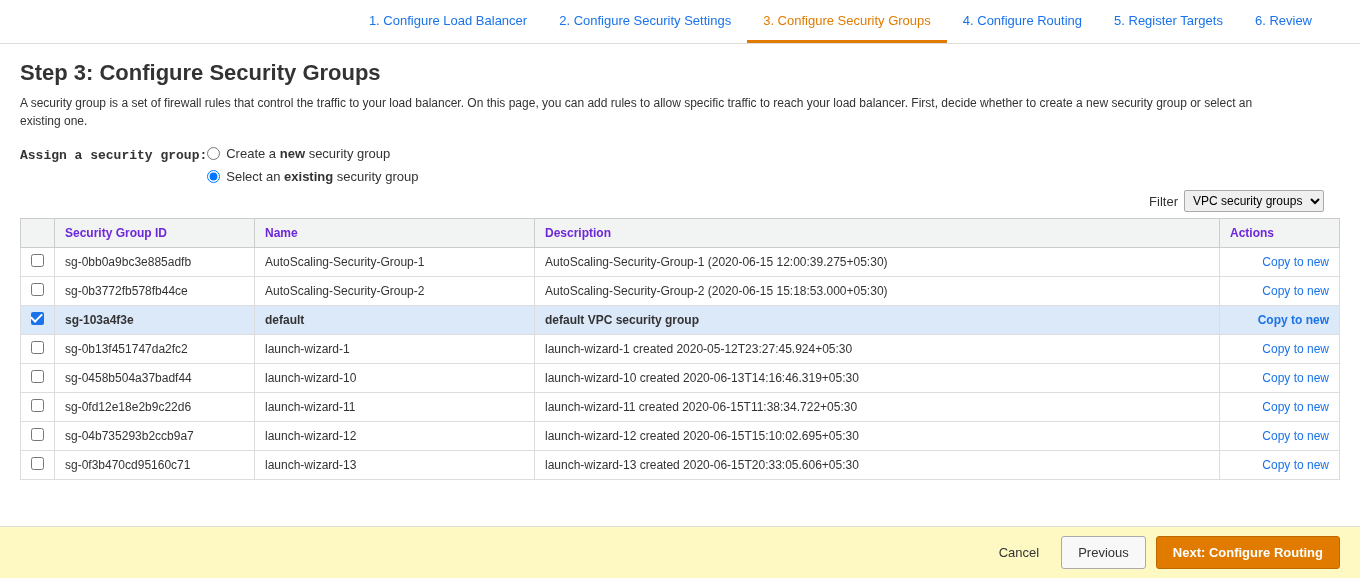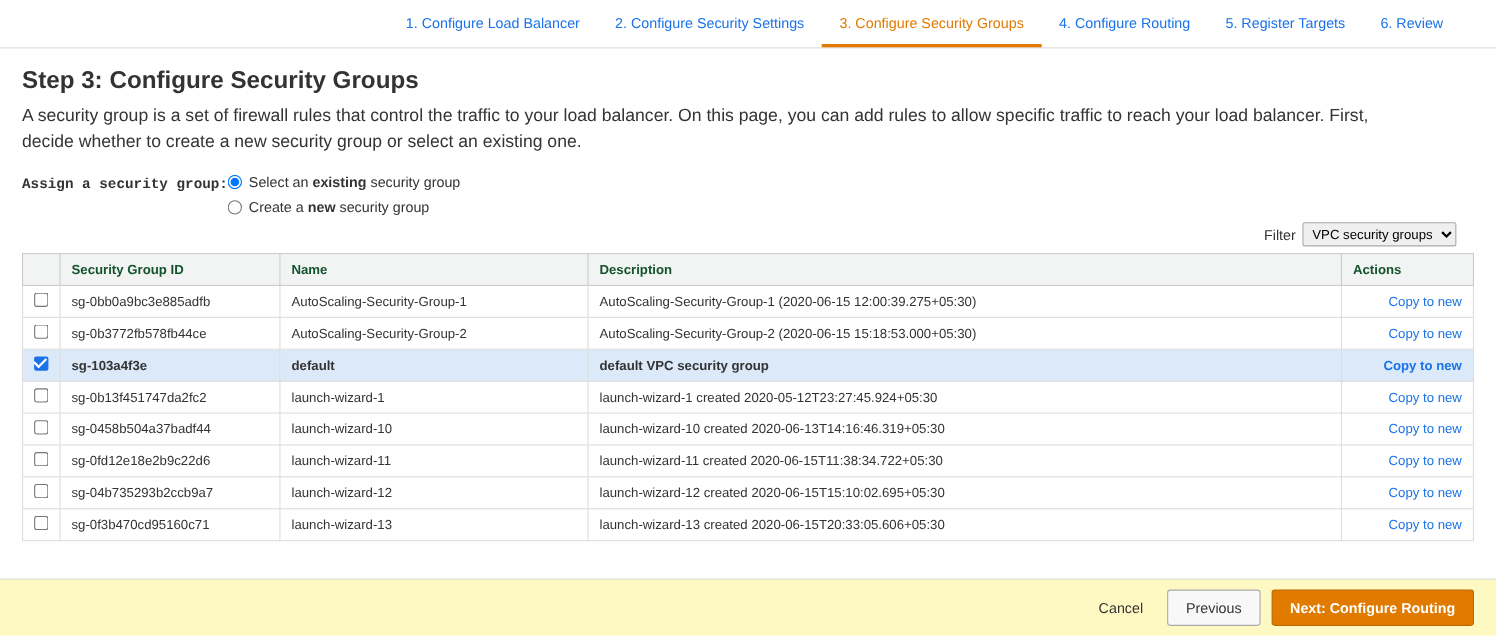--- a/index.html
+++ b/index.html
@@ -33,21 +33,21 @@
 
     
     .main-content {
       padding: 16px 20px;
       height: calc(578px - 44px - 52px);
       overflow-y: auto;
       position: relative;
     }
 
     h2 { font-size: 22px; font-weight: 700; margin-bottom: 8px; color: #333; }
-    .description { font-size: 16px; color: #333; margin-bottom: 16px; line-height: 1.5; max-width: 1260px; }
+    .description { font-size: 12px; color: #333; margin-bottom: 16px; line-height: 1.5; max-width: 1260px; }
 
     
     .assign-row {
       display: flex;
       align-items: flex-start;
       margin-bottom: 6px;
     }
     .assign-label {
       font-weight: bold;
       font-size: 13px;
@@ -82,21 +82,21 @@
       border-collapse: collapse;
       font-size: 12px;
     }
     .sg-table th {
       background: #f2f3f3;
       border: 1px solid #ccc;
       padding: 7px 10px;
       text-align: left;
       font-weight: bold;
       font-size: 12px;
-      color: #14532d;
+      color: #6d28d9;
     }
     .sg-table td {
       border: 1px solid #ddd;
       padding: 6px 10px;
       font-size: 12px;
       color: #333;
     }
     .sg-table tr.selected-row td { background: #dce9f9; font-weight: bold; }
     .copy-link { color: #1a73e8; text-decoration: none; cursor: pointer; }
     .checkbox-col { width: 32px; text-align: center; }
@@ -180,26 +180,26 @@
 
 <div class="main-content">
 
   <h2>Step 3: Configure Security Groups</h2>
   <p class="description">A security group is a set of firewall rules that control the traffic to your load balancer. On this page, you can add rules to allow specific traffic to reach your load balancer. First, decide whether to create a new security group or select an existing one.</p>
 
   <div class="assign-row">
     <div class="assign-label">Assign a security group:</div>
     <div class="radio-options">
       <label class="radio-option">
+        <input type="radio" name="sg-assign" style="">
+        <span>Create a <strong>new</strong> security group</span>
+      </label>
+      <label class="radio-option">
         <input type="radio" name="sg-assign" checked="" style="">
         <span>Select an <strong>existing</strong> security group</span>
-      </label>
-      <label class="radio-option">
-        <input type="radio" name="sg-assign" style="">
-        <span>Create a <strong>new</strong> security group</span>
       </label>
     </div>
   </div>
 
   <div class="filter-row">
     <span>Filter</span>
     <select>
       <option>VPC security groups</option>
       <option>All security groups</option>
     </select>

